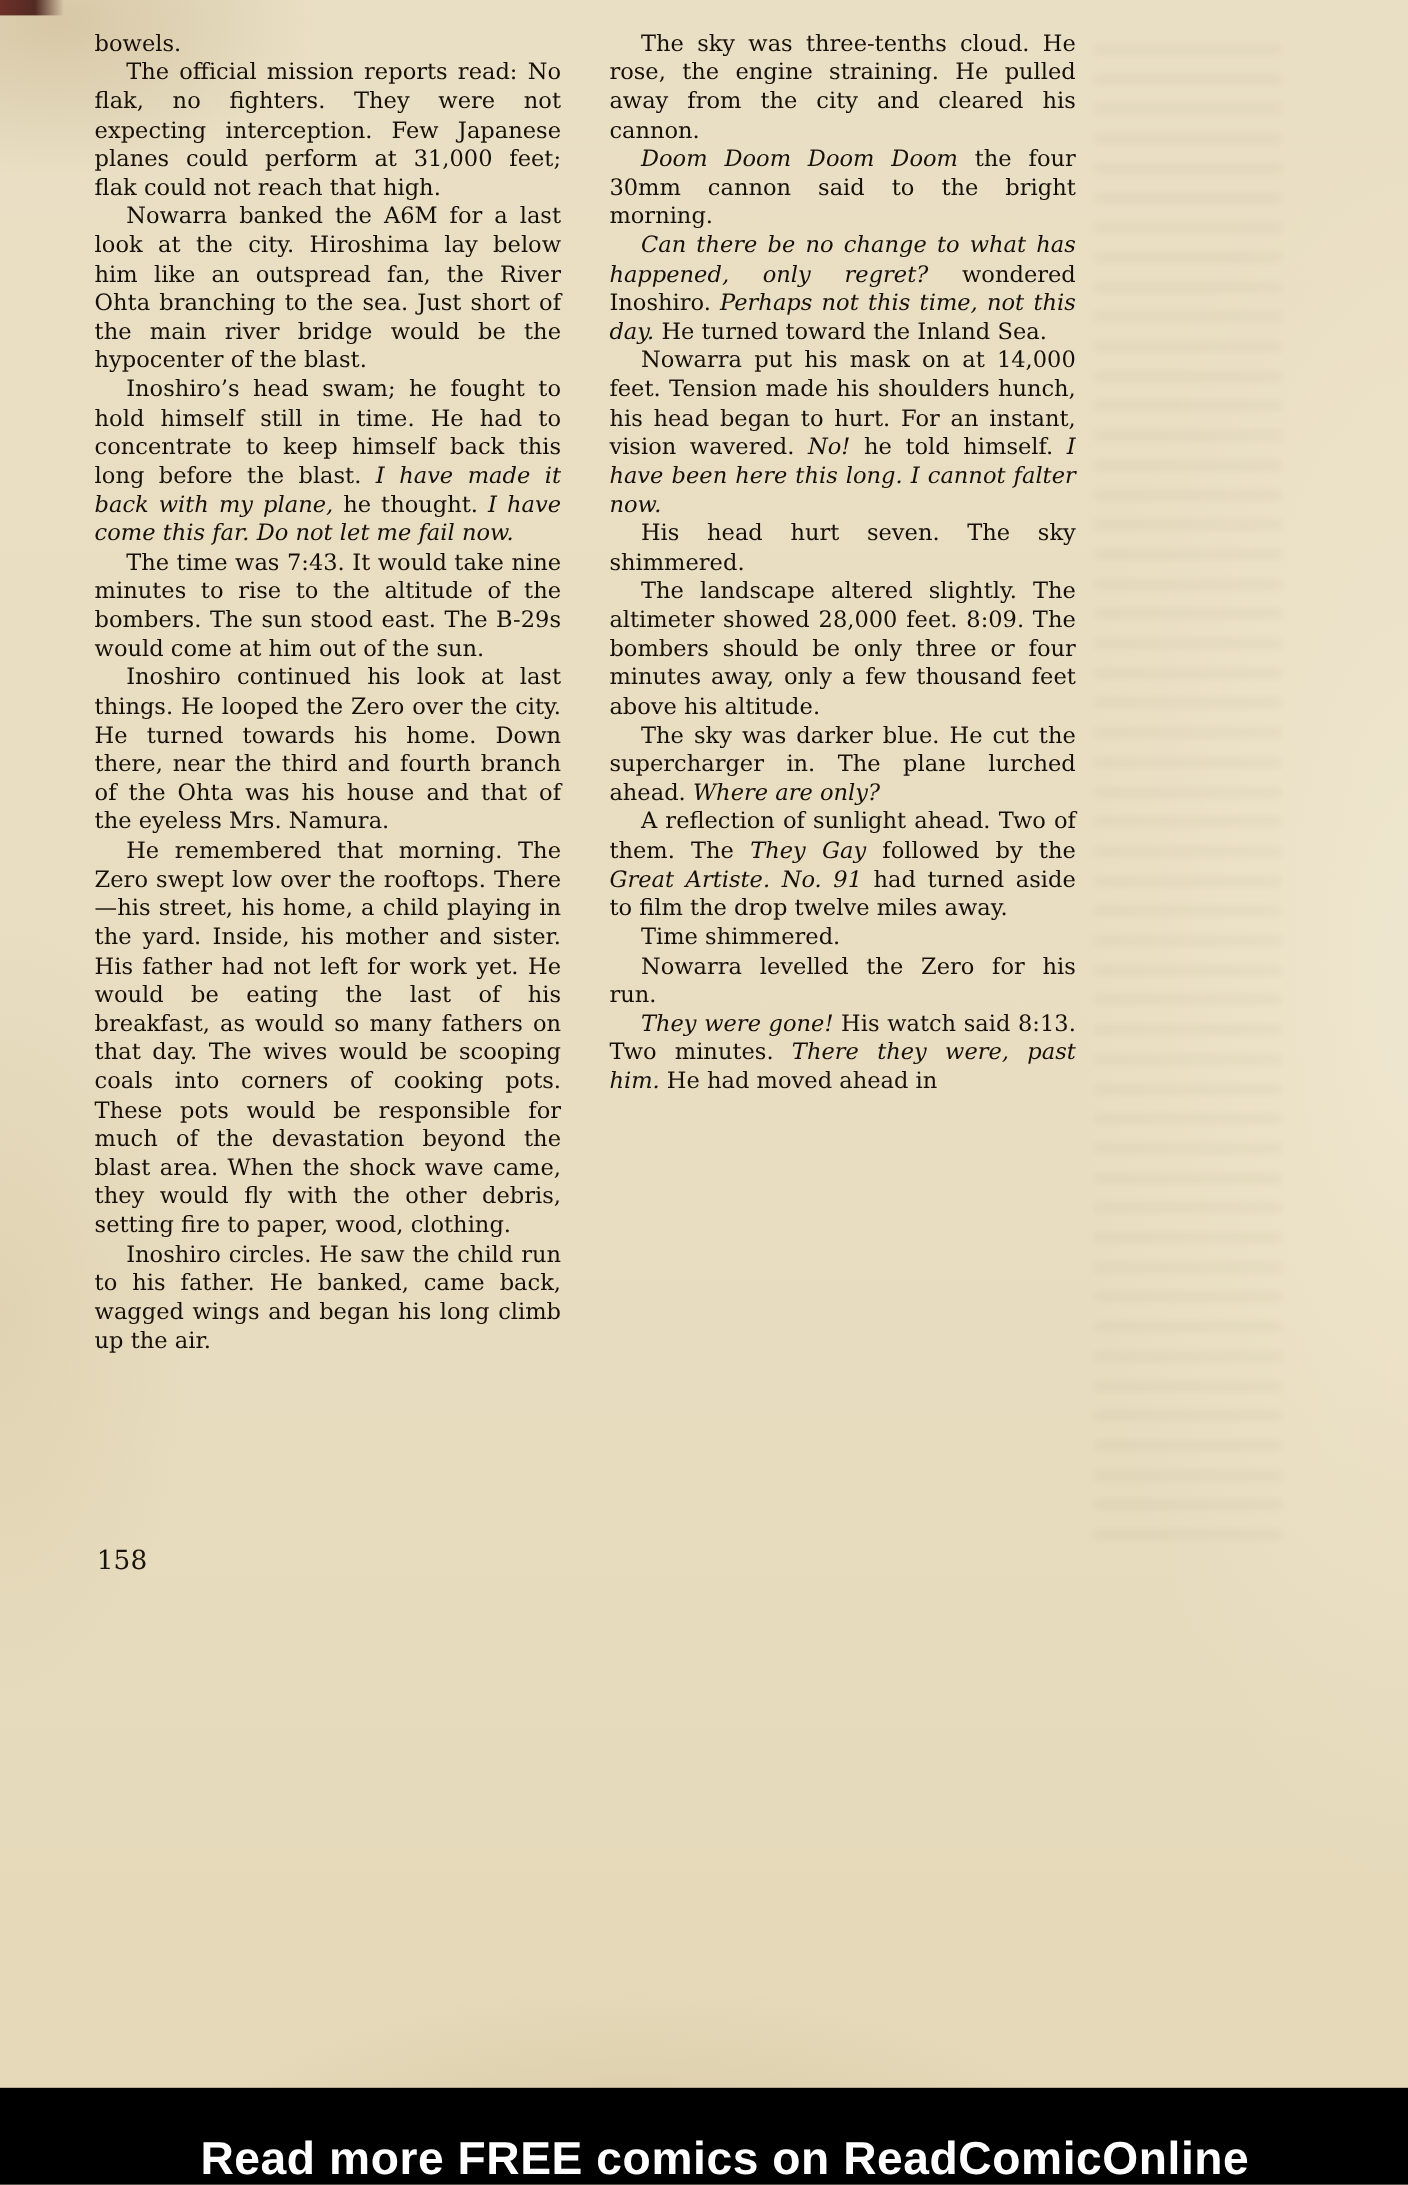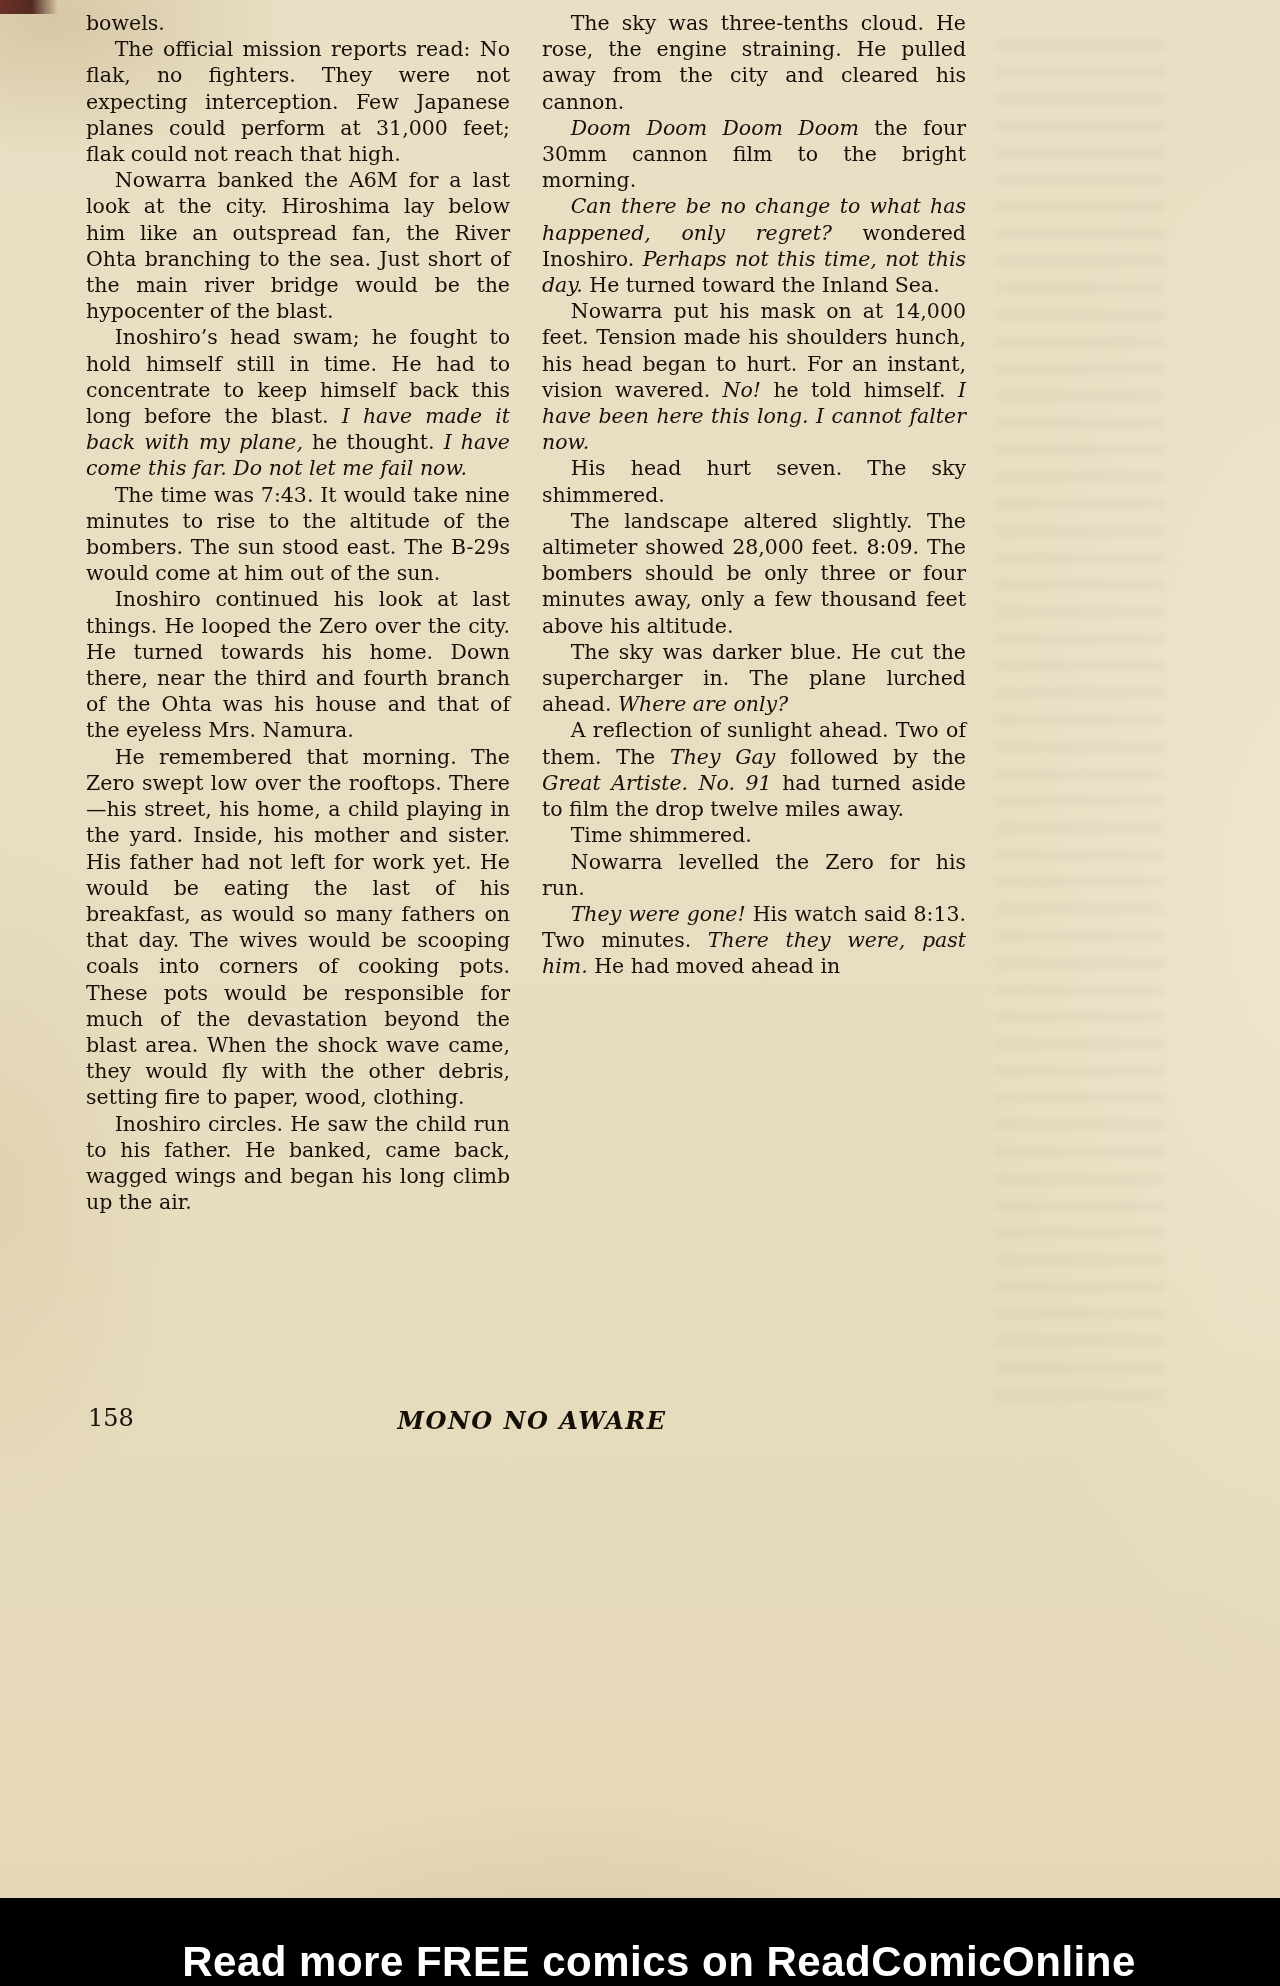--- a/index.html
+++ b/index.html
@@ -37,24 +37,24 @@
       rgba(120,100,70,0.10) 0px, rgba(120,100,70,0.10) 10px,
       transparent 10px, transparent 27px
     );
     filter: blur(3px);
     opacity: 0.45;
     pointer-events: none;
   }
   .text-area {
     position: absolute;
     left: 86px;
-    top: 10px;
+    top: 26px;
     width: 892px;
     display: flex;
-    gap: 32px;
+    gap: 44px;
   }
   .col {
     width: 424px;
     font-size: 20.5px;
     line-height: 26.2px;
     color: #171009;
     text-align: justify;
   }
   .para { margin: 0; }
   .para.indent { text-indent: 1.4em; }
@@ -119,35 +119,34 @@
         <p class="para indent"><span>The official mission reports read: No flak, no fighters. They were not expecting interception. Few Japanese planes could perform at 31,000 feet; flak could not reach that high.</span></p>
         <p class="para indent"><span>Nowarra banked the A6M for a last look at the city. Hiroshima lay below him like an outspread fan, the River Ohta branching to the sea. Just short of the main river bridge would be the hypocenter of the blast.</span></p>
         <p class="para indent"><span>Inoshiro’s head swam; he fought to hold himself still in time. He had to concentrate to keep himself back this long before the blast. </span><i>I have made it back with my plane,</i><span> he thought. </span><i>I have come this far. Do not let me fail now.</i></p>
         <p class="para indent"><span>The time was 7:43. It would take nine minutes to rise to the altitude of the bombers. The sun stood east. The B-29s would come at him out of the sun.</span></p>
         <p class="para indent"><span>Inoshiro continued his look at last things. He looped the Zero over the city. He turned towards his home. Down there, near the third and fourth branch of the Ohta was his house and that of the eyeless Mrs. Namura.</span></p>
         <p class="para indent"><span>He remembered that morning. The Zero swept low over the rooftops. There—his street, his home, a child playing in the yard. Inside, his mother and sister. His father had not left for work yet. He would be eating the last of his breakfast, as would so many fathers on that day. The wives would be scooping coals into corners of cooking pots. These pots would be responsible for much of the devastation beyond the blast area. When the shock wave came, they would fly with the other debris, setting fire to paper, wood, clothing.</span></p>
         <p class="para indent"><span>Inoshiro circles. He saw the child run to his father. He banked, came back, wagged wings and began his long climb up the air.</span></p>
       </div>
     <div class="col">
         <p class="para indent"><span>The sky was three-tenths cloud. He rose, the engine straining. He pulled away from the city and cleared his cannon.</span></p>
-        <p class="para indent"><i>Doom Doom Doom Doom</i><span> the four 30mm cannon film to the bright morning.</span></p>
+        <p class="para indent"><i>Doom Doom Doom Doom</i><span> the four 30mm cannon said to the bright morning.</span></p>
         <p class="para indent"><i>Can there be no change to what has happened, only regret?</i><span> wondered Inoshiro. </span><i>Perhaps not this time, not this day.</i><span> He turned toward the Inland Sea.</span></p>
         <p class="para indent"><span>Nowarra put his mask on at 14,000 feet. Tension made his shoulders hunch, his head began to hurt. For an instant, vision wavered. </span><i>No!</i><span> he told himself. </span><i>I have been here this long. I cannot falter now.</i></p>
         <p class="para indent"><span>His head hurt seven. The sky shimmered.</span></p>
         <p class="para indent"><span>The landscape altered slightly. The altimeter showed 28,000 feet. 8:09. The bombers should be only three or four minutes away, only a few thousand feet above his altitude.</span></p>
         <p class="para indent"><span>The sky was darker blue. He cut the supercharger in. The plane lurched ahead. </span><i>Where are only?</i></p>
         <p class="para indent"><span>A reflection of sunlight ahead. Two of them. The </span><i>They Gay</i><span> followed by the </span><i>Great Artiste. No. 91</i><span> had turned aside to film the drop twelve miles away.</span></p>
         <p class="para indent"><span>Time shimmered.</span></p>
         <p class="para indent"><span>Nowarra levelled the Zero for his run.</span></p>
         <p class="para indent"><i>They were gone!</i><span> His watch said 8:13. Two minutes. </span><i>There they were, past him.</i><span> He had moved ahead in</span></p>
       </div>
   </div>
 
   <div class="footer">
     <span class="page-number">158</span>
-    <span class="running-title">MONO NO AWARE</span>
   </div>
 
   <div class="banner">
     <span class="banner-text">Read more FREE comics on ReadComicOnline</span>
   </div>
 
 </div>
 
 </body></html>

